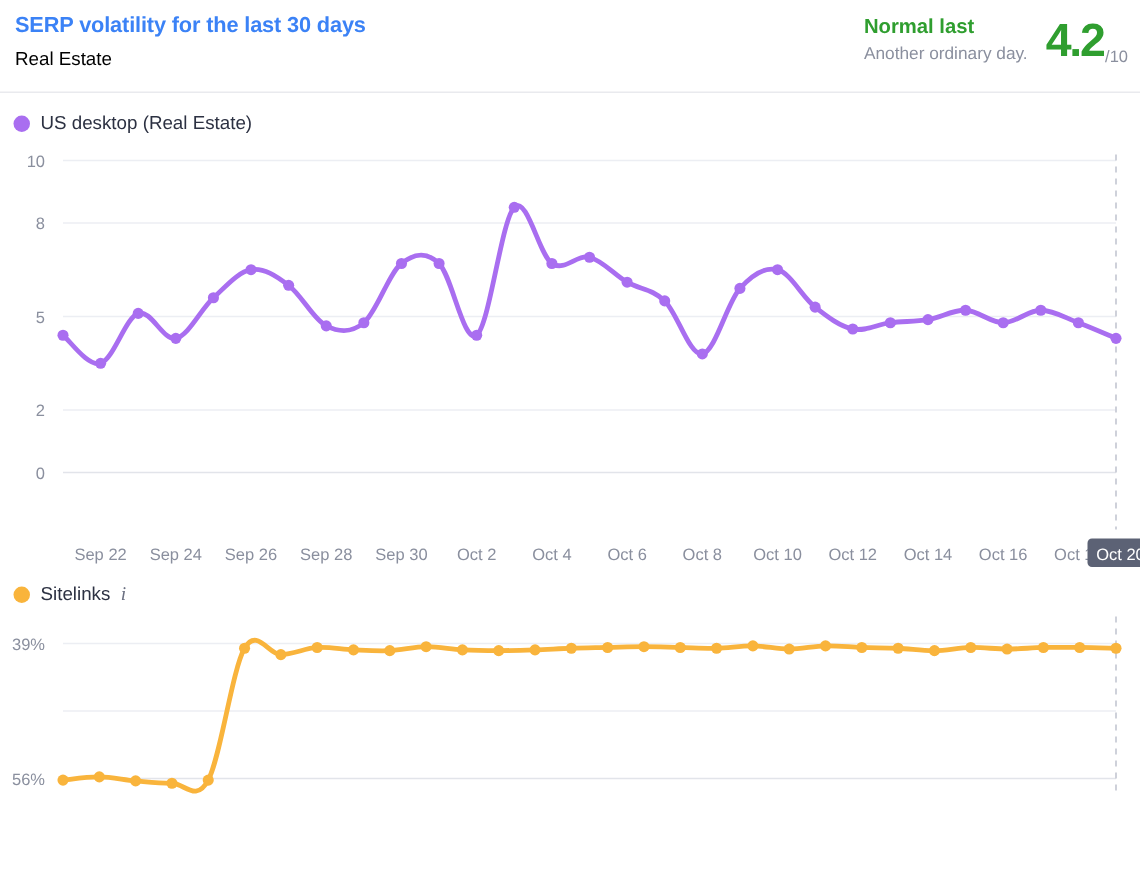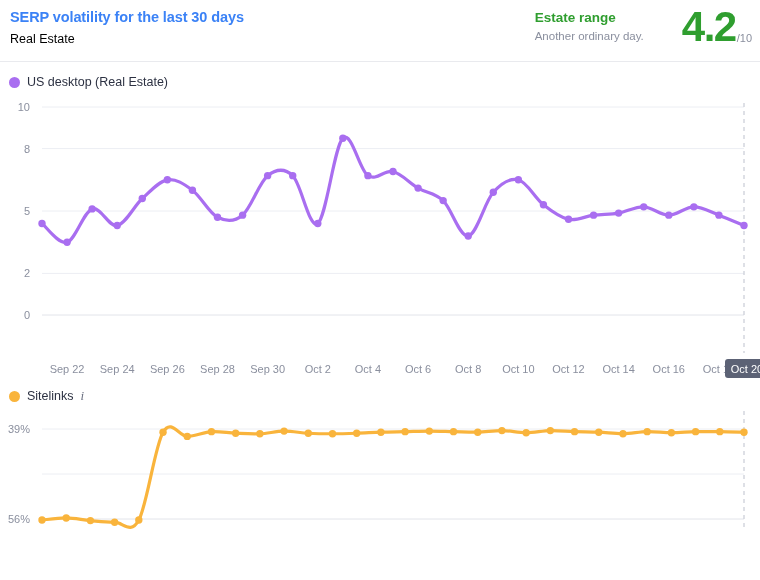--- a/index.html
+++ b/index.html
@@ -66,26 +66,25 @@
     line-height: 14px;
     white-space: nowrap;
     text-align: right;
   }
   .score-value-wrap {
     display: flex;
     align-items: flex-end;
     line-height: 1;
   }
   .score-value {
-    font-size: 42px;
+    font-size: 31px;
     font-weight: bold;
     color: #2f9e2f;
     letter-spacing: -1.5px;
     line-height: 40px;
-    margin-left: 26px;
   }
   .score-denom {
     font-size: 11px;
     color: #8a8f9e;
     padding-bottom: 3px;
     padding-left: 1px;
   }
 
   
   .legend {
@@ -140,21 +139,21 @@
 </style>
 </head>
 <body>
 
 <div class="header">
   <div class="title">SERP volatility for the last 30 days</div>
   <div class="subtitle">Real Estate</div>
 
   <div class="score-block">
     <div class="score-text">
-      <div class="score-range">Estate range</div>
+      <div class="score-range">Normal last</div>
       <div class="score-note">Another ordinary day.</div>
     </div>
     <div class="score-value-wrap">
       <span class="score-value">4.2</span>
       <span class="score-denom">/10</span>
     </div>
   </div>
 </div>
 
 <div class="legend" style="margin-top:9px;">

